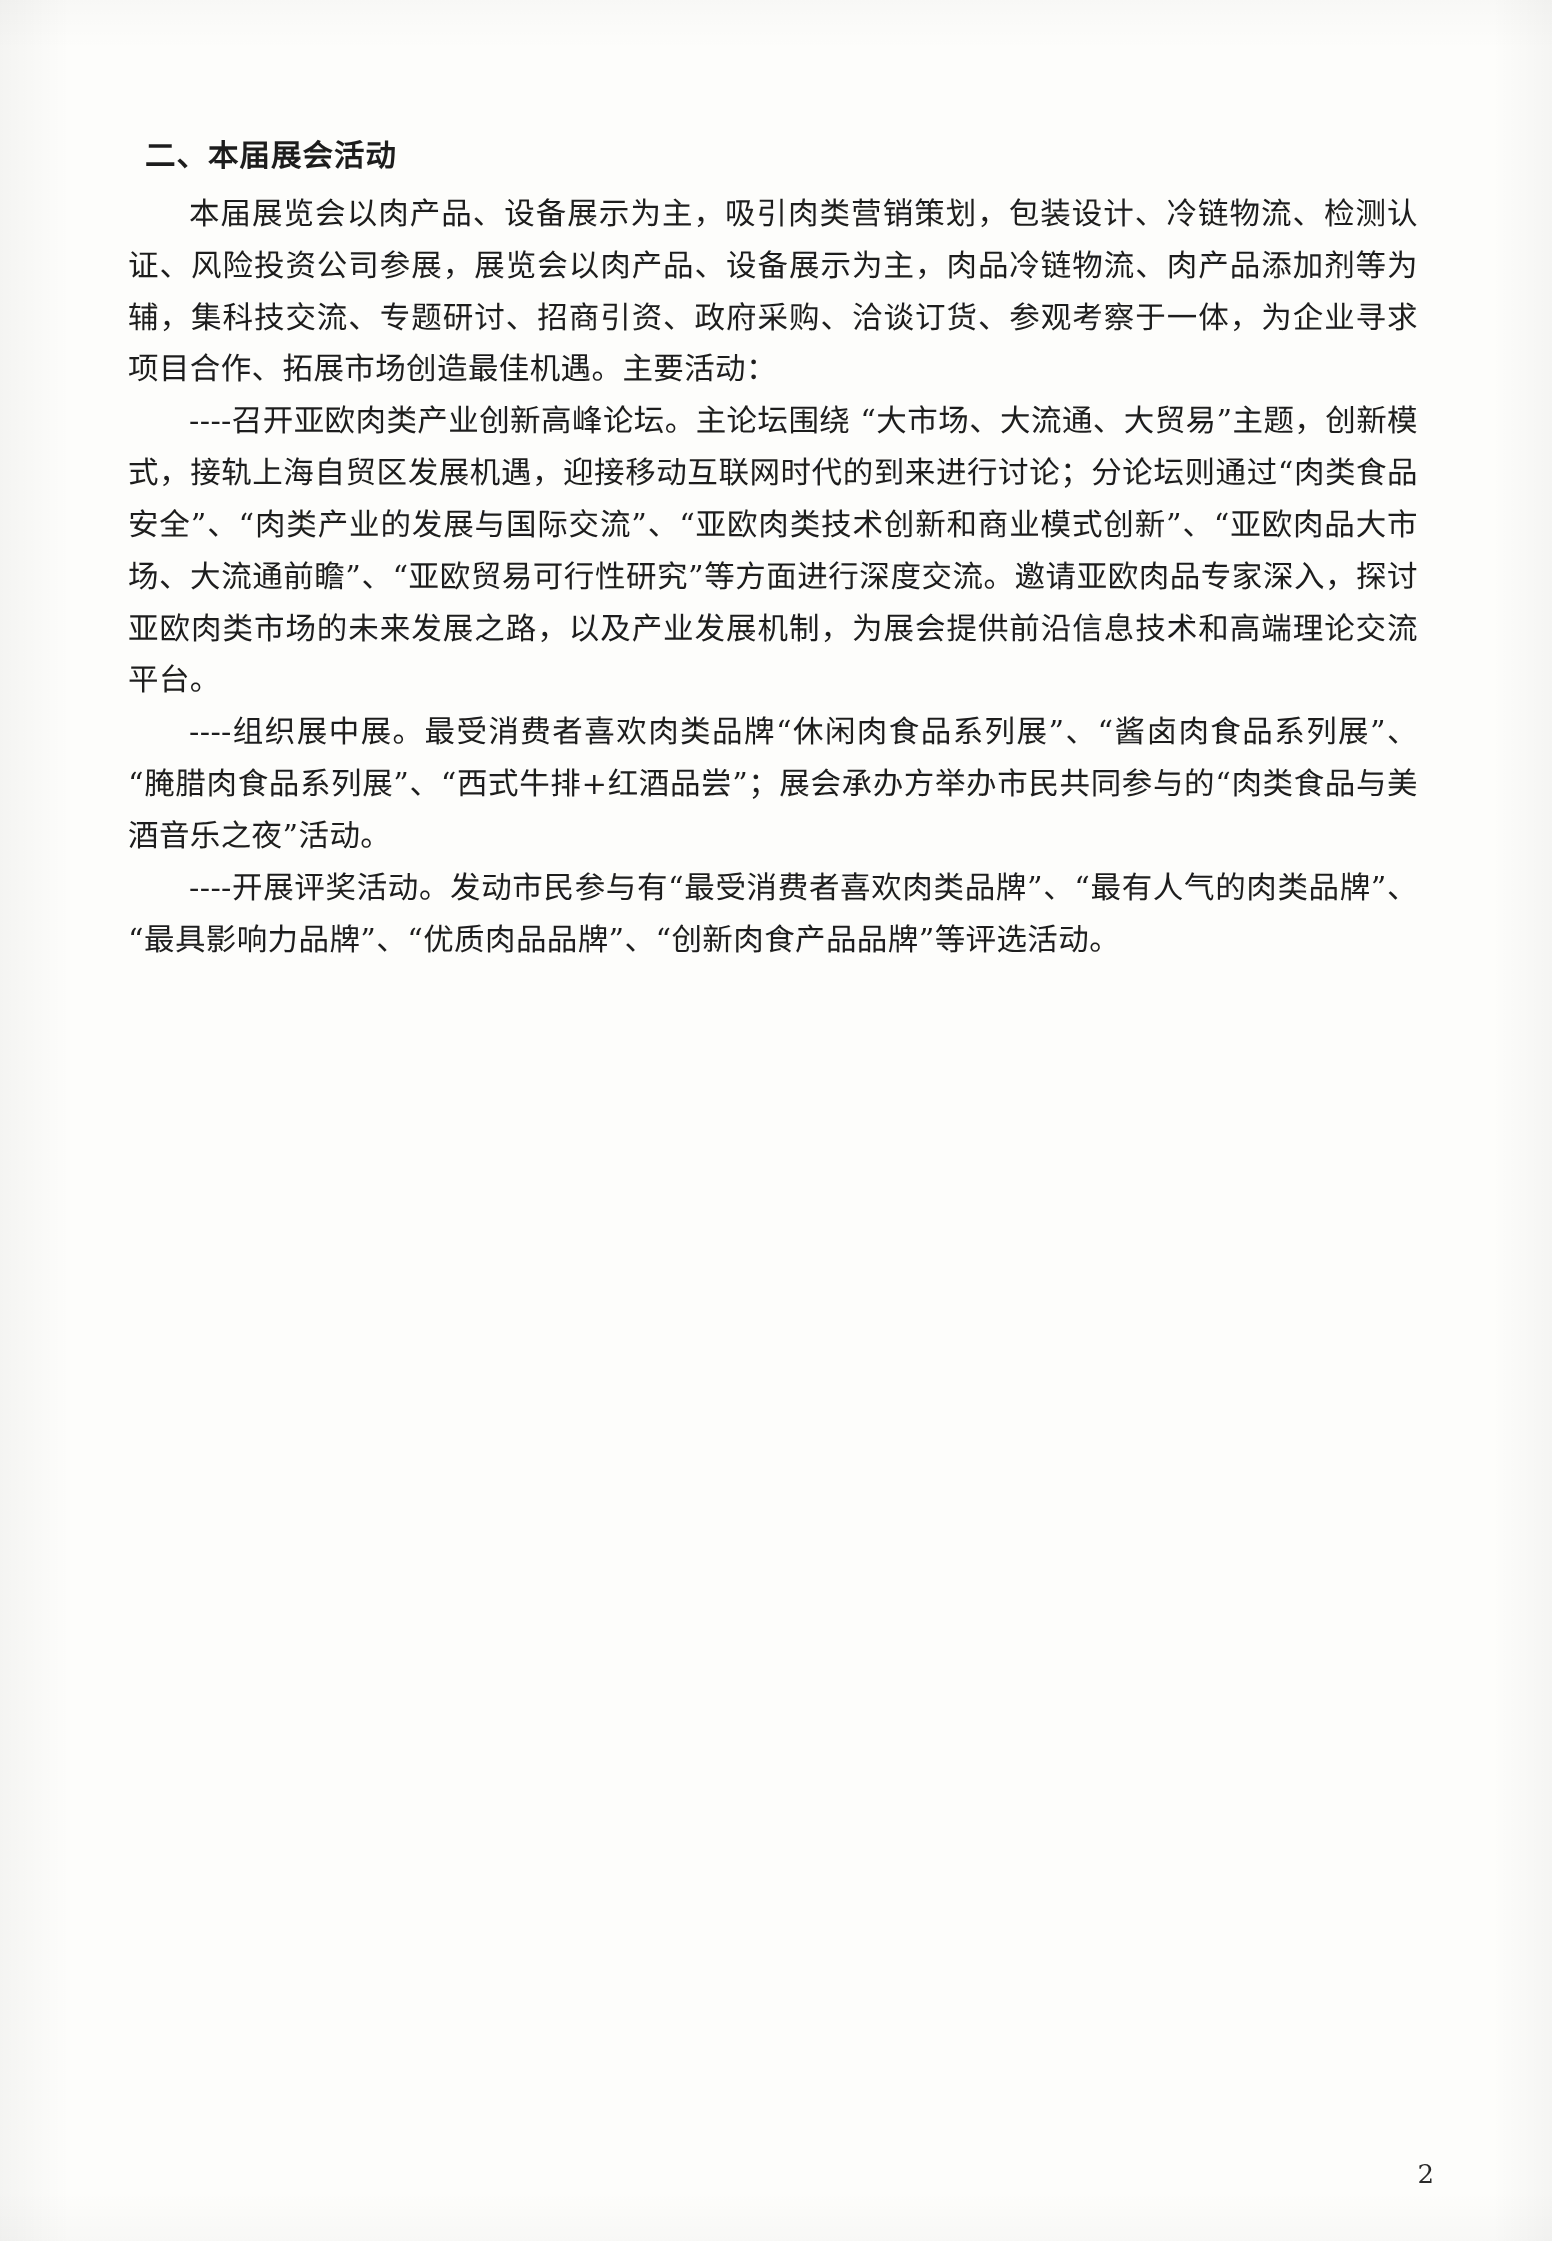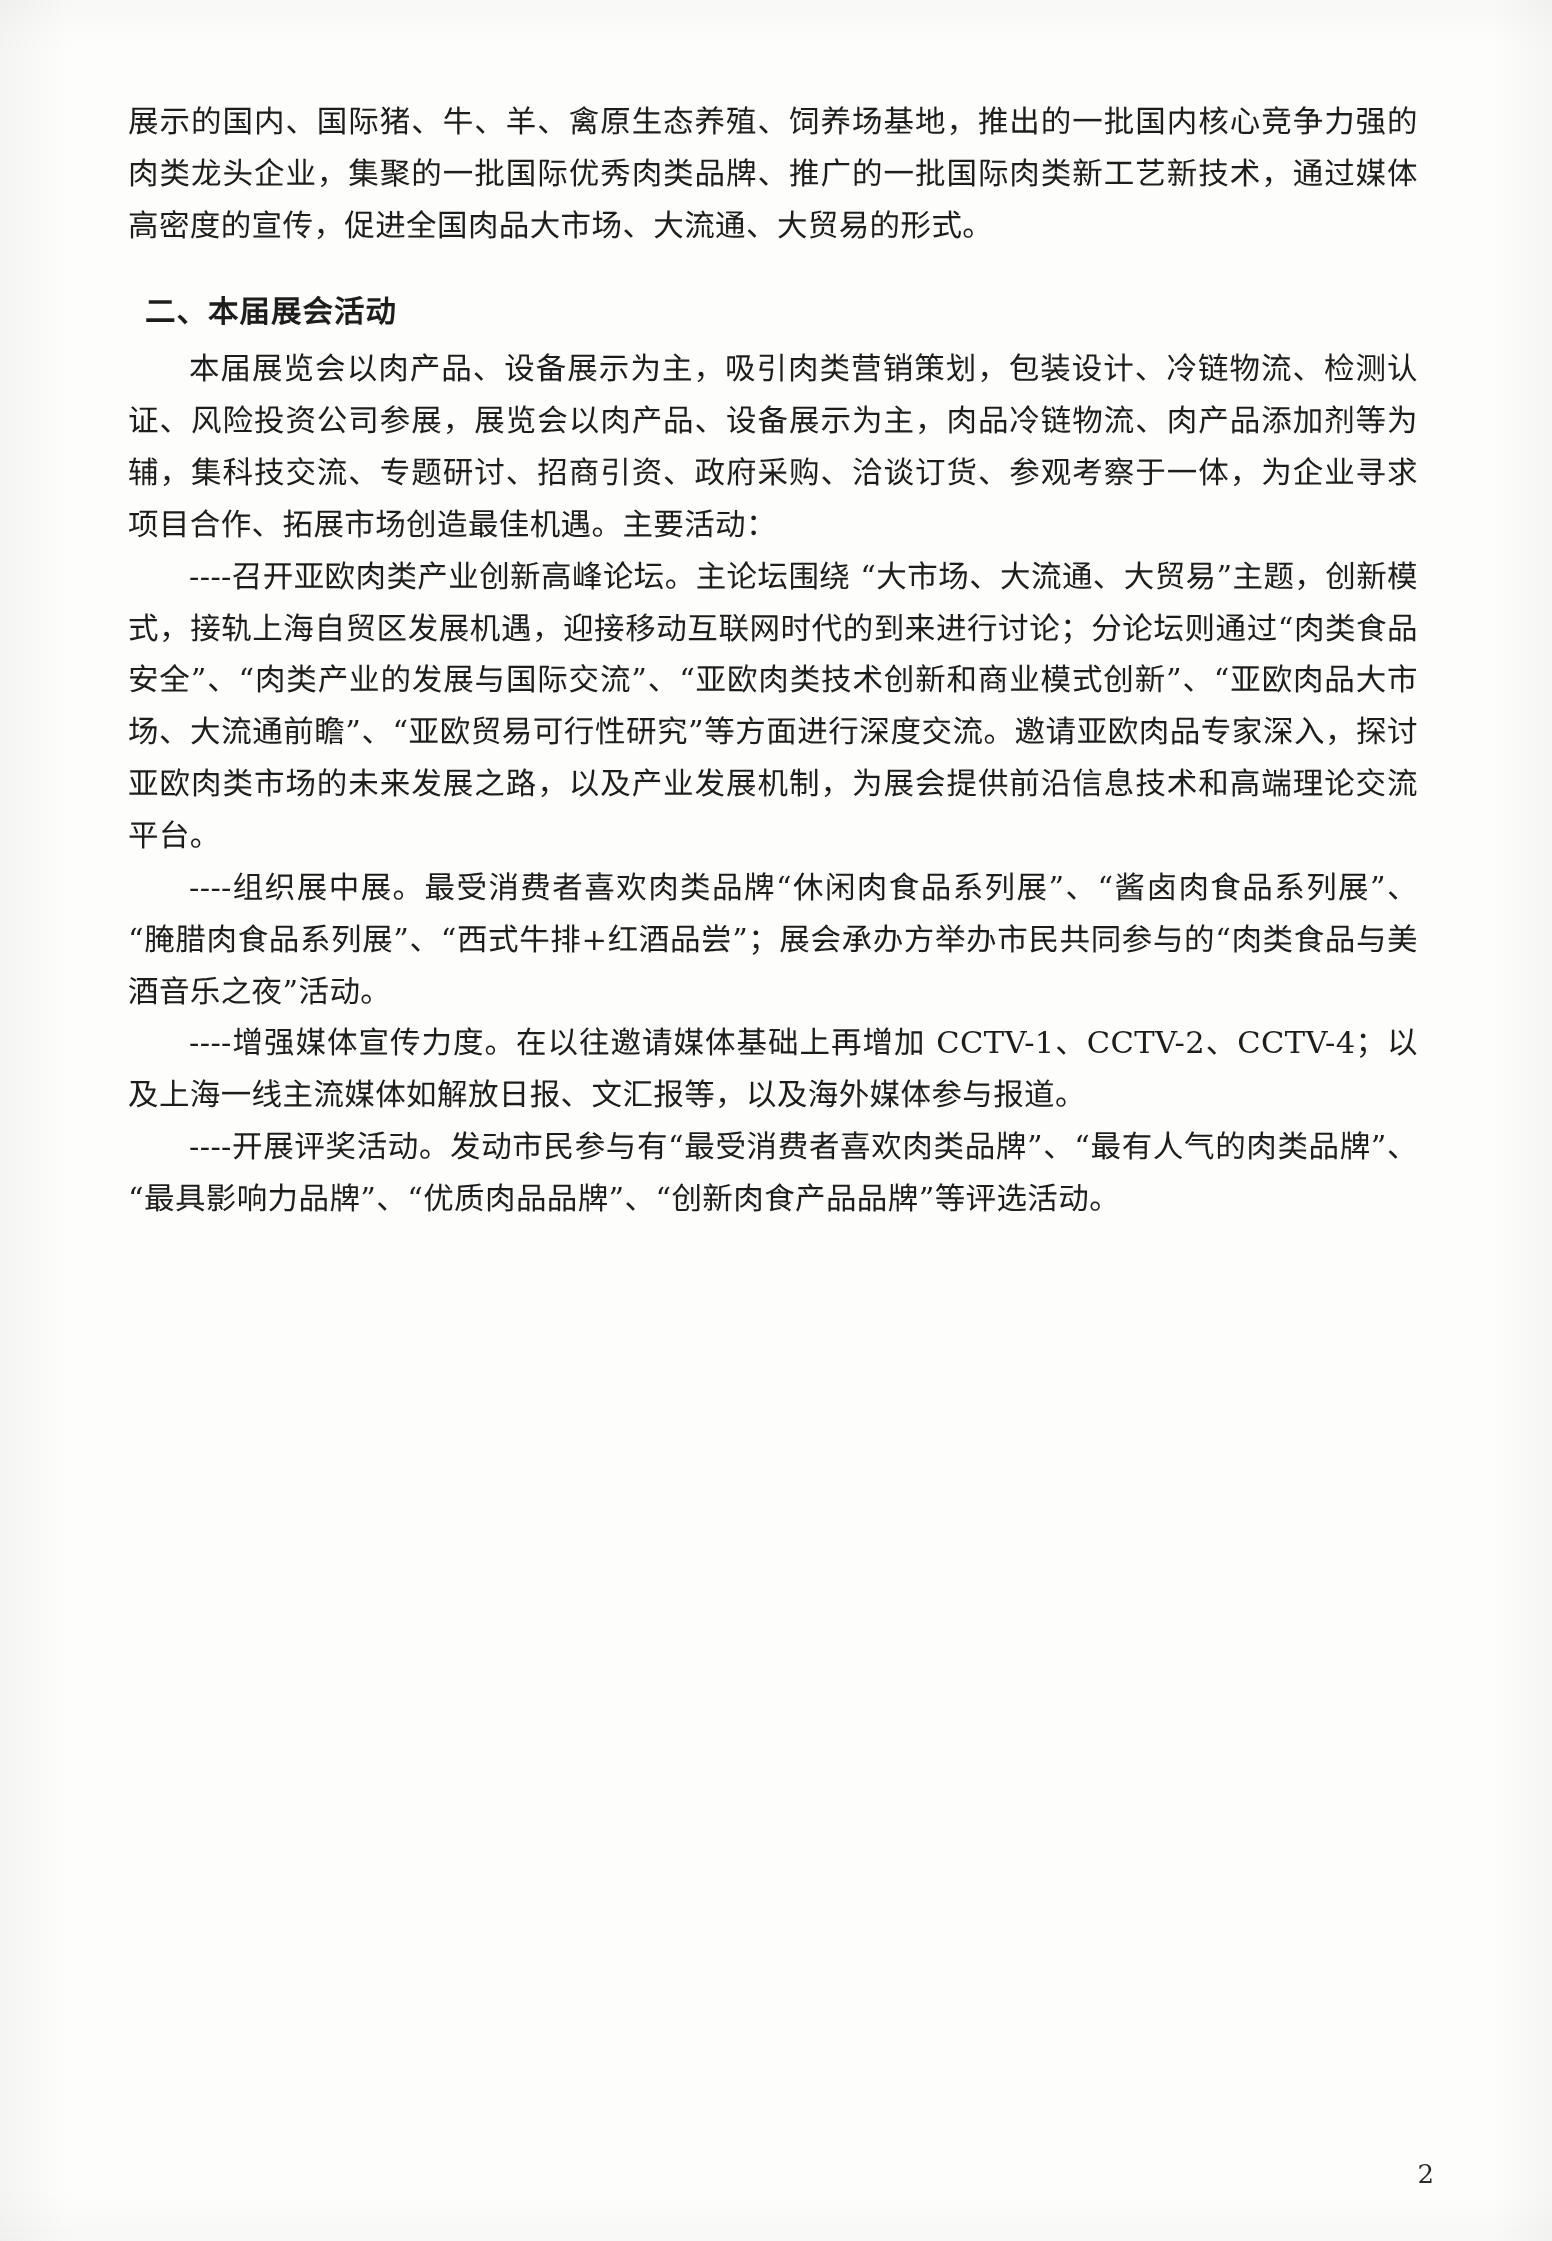--- a/index.html
+++ b/index.html
@@ -67,31 +67,29 @@
     font-size: 26px;
     color: #2a2a2a;
   }
 </style>
 </head>
 <body>
 
 <div class="page">
   <div class="content">
 
-    <p class="tight">展示的国内、国际猪、牛、羊、禽原生态养殖、饲养场基地，推出的一批国内核心竞争力强的肉类龙头企业，集聚的一批国际优秀肉类品牌、推广的一批国际肉类新工艺新技术，通过媒体高密度的宣传，促进全国肉品大市场、大流通、大贸易的形式。</p>
 
 
     <h2 class="section">二、本届展会活动</h2>
 
     <p class="indent tight">本届展览会以肉产品、设备展示为主，吸引肉类营销策划，包装设计、冷链物流、检测认证、风险投资公司参展，展览会以肉产品、设备展示为主，肉品冷链物流、肉产品添加剂等为辅，集科技交流、专题研讨、招商引资、政府采购、洽谈订货、参观考察于一体，为企业寻求项目合作、拓展市场创造最佳机遇。主要活动：</p>
 
     <p class="indent tight">----召开亚欧肉类产业创新高峰论坛。主论坛围绕 “大市场、大流通、大贸易”主题，创新模式，接轨上海自贸区发展机遇，迎接移动互联网时代的到来进行讨论；分论坛则通过“肉类食品安全”、“肉类产业的发展与国际交流”、“亚欧肉类技术创新和商业模式创新”、“亚欧肉品大市场、大流通前瞻”、“亚欧贸易可行性研究”等方面进行深度交流。邀请亚欧肉品专家深入，探讨亚欧肉类市场的未来发展之路，以及产业发展机制，为展会提供前沿信息技术和高端理论交流平台。</p>
 
     <p class="indent tight">----组织展中展。最受消费者喜欢肉类品牌“休闲肉食品系列展”、“酱卤肉食品系列展”、“腌腊肉食品系列展”、“西式牛排+红酒品尝”；展会承办方举办市民共同参与的“肉类食品与美酒音乐之夜”活动。</p>
 
-    <p class="indent tight">----增强媒体宣传力度。在以往邀请媒体基础上再增加 CCTV-1、CCTV-2、CCTV-4；以及上海一线主流媒体如解放日报、文汇报等，以及海外媒体参与报道。</p>
 
     <p class="indent tight">----开展评奖活动。发动市民参与有“最受消费者喜欢肉类品牌”、“最有人气的肉类品牌”、 “最具影响力品牌”、“优质肉品品牌”、“创新肉食产品品牌”等评选活动。</p>
 
   </div>
 
   <div class="pagenum">2</div>
 </div>
 
 </body></html>

